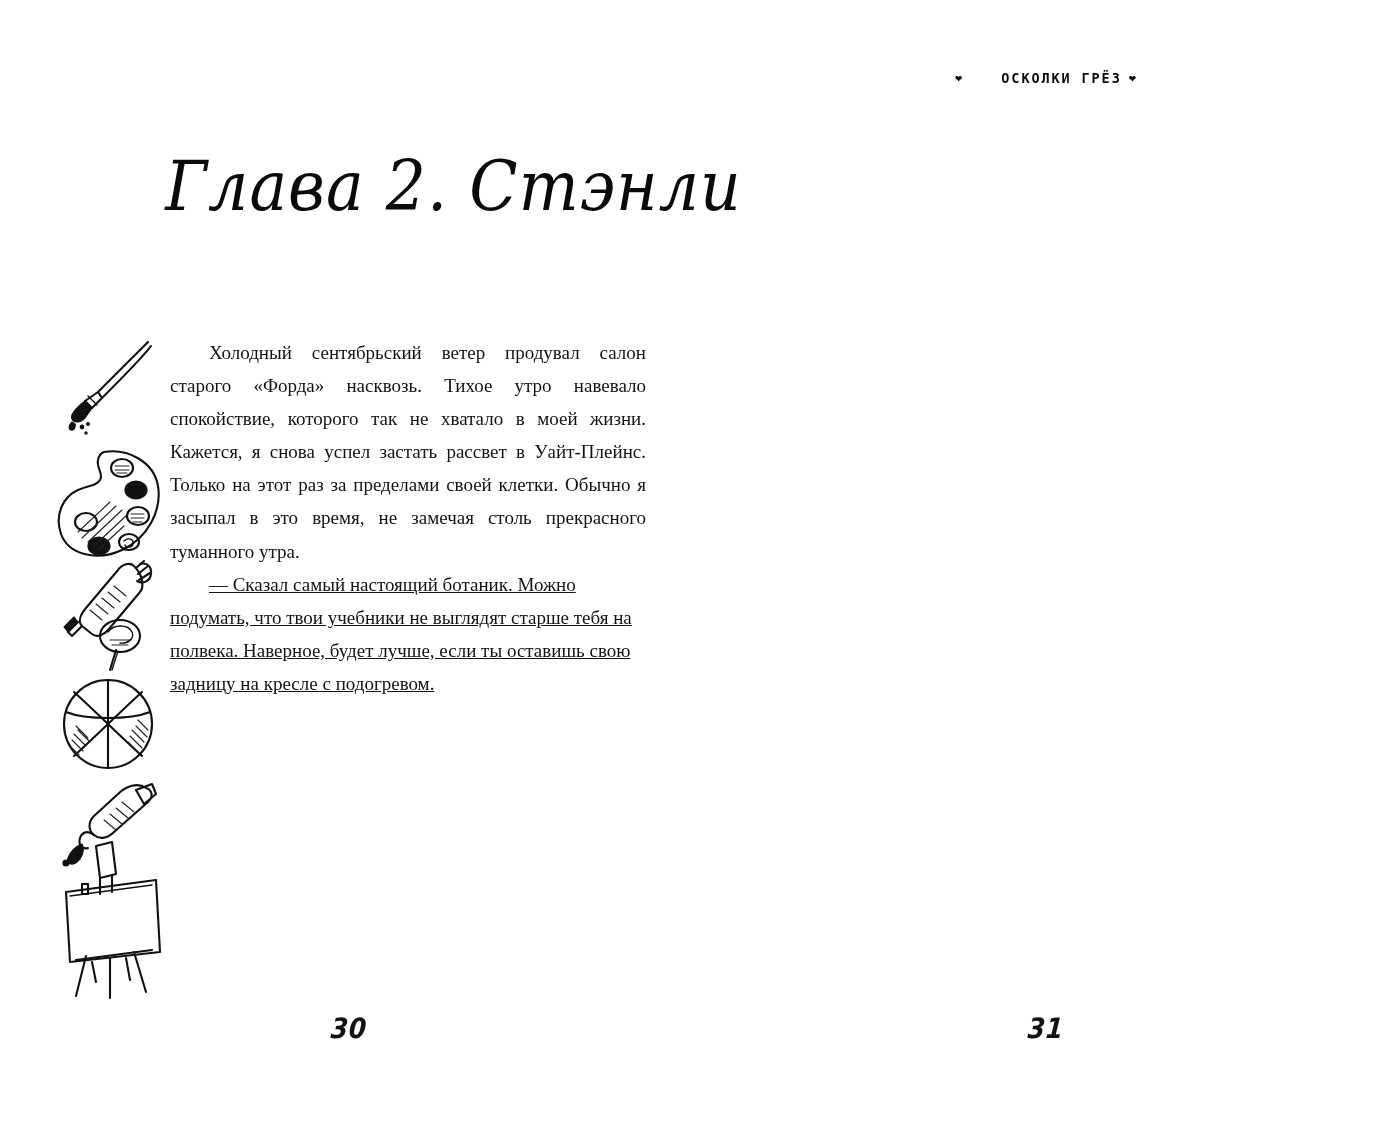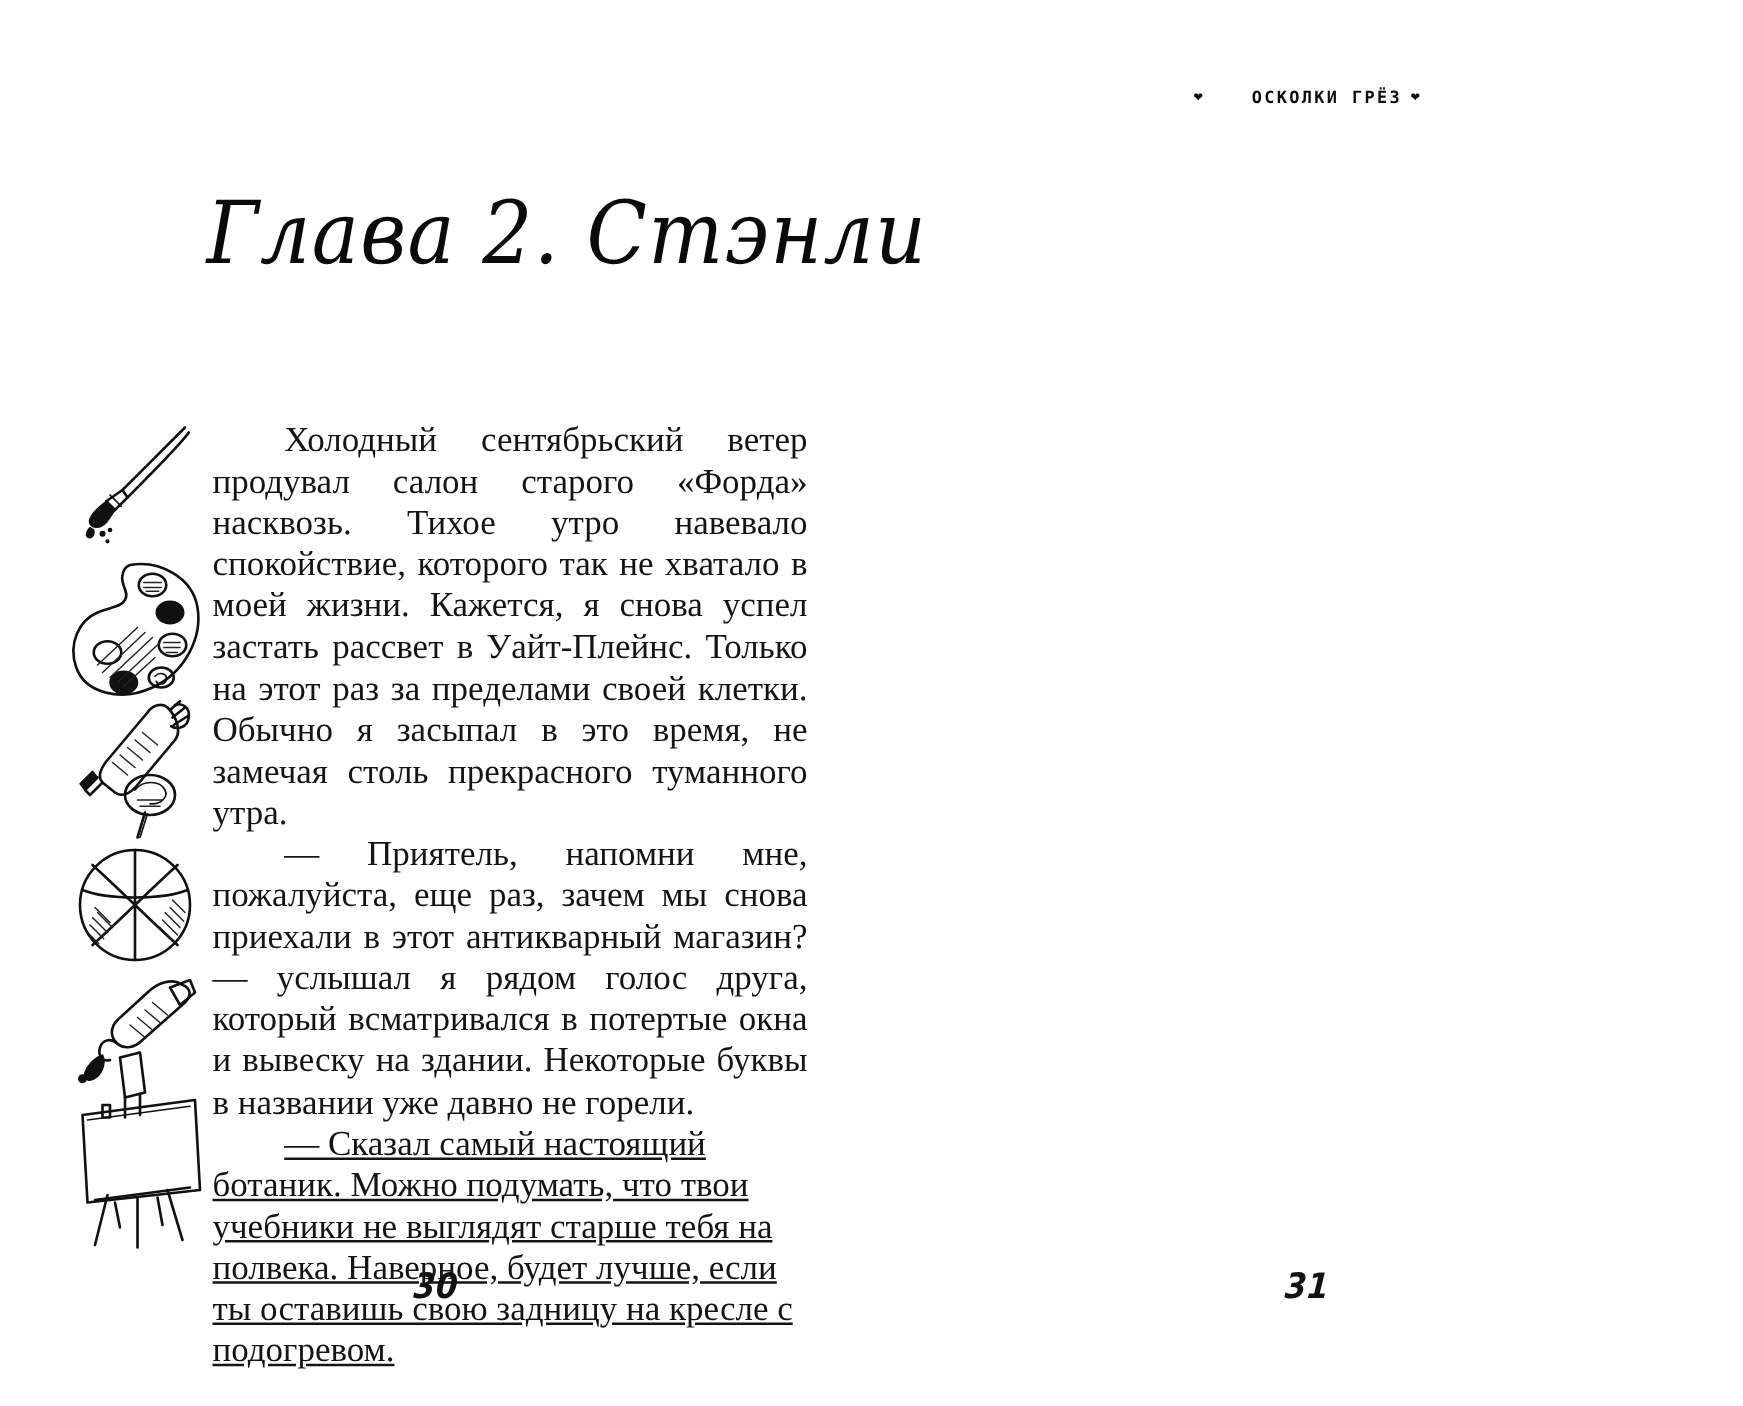--- a/index.html
+++ b/index.html
@@ -70,21 +70,21 @@
     letter-spacing: 1px;
     color: #0a0a0a;
     white-space: nowrap;
     transform: scale(1.02, 1.12);
     transform-origin: center top;
   }
 
   
   .textcol {
     position: absolute;
-    font-size: 28px;
+    font-size: 19px;
     line-height: 33.1px;
     text-align: justify;
     text-justify: inter-word;
     color: #141414;
     hyphens: manual;
   }
   .col-left {
     top: 336px;
     left: 170px;
     width: 476px;
@@ -243,21 +243,20 @@
           <path class="ink" d="M58 118 L58 158"></path>
           <path class="ink" d="M40 122 L44 142 M74 118 L78 140"></path>
           <path class="ink" d="M24 120 L100 110"></path>
         </svg>
       </div>
 
     </div>
 
     <div class="textcol col-left">
       <p>Холодный сентябрьский ветер продувал салон старого «Форда» насквозь. Тихое утро навевало спокойствие, которого так не хватало в моей жизни. Кажется, я снова успел застать рассвет в Уайт-Плейнс. Только на этот раз за пределами своей клетки. Обычно я засыпал в это время, не замечая столь прекрасного туманного утра.</p>
-      <p>— Приятель, напомни мне, пожалуйста, еще раз, зачем мы снова приехали в этот антикварный магазин? — услышал я рядом голос друга, который всматривался в потертые окна и вывеску на здании. Некоторые буквы в названии уже давно не горели.</p>
       <p>— Сказал самый настоящий ботаник. Можно подумать, что твои учебники не выглядят старше тебя на полвека. Наверное, будет лучше, если ты оставишь свою задницу на кресле с подогревом.</p>
     </div>
 
     <div class="folio">
       <span class="num">30</span>
     </div>
   </div>
 
   <div class="page page-right">
 

